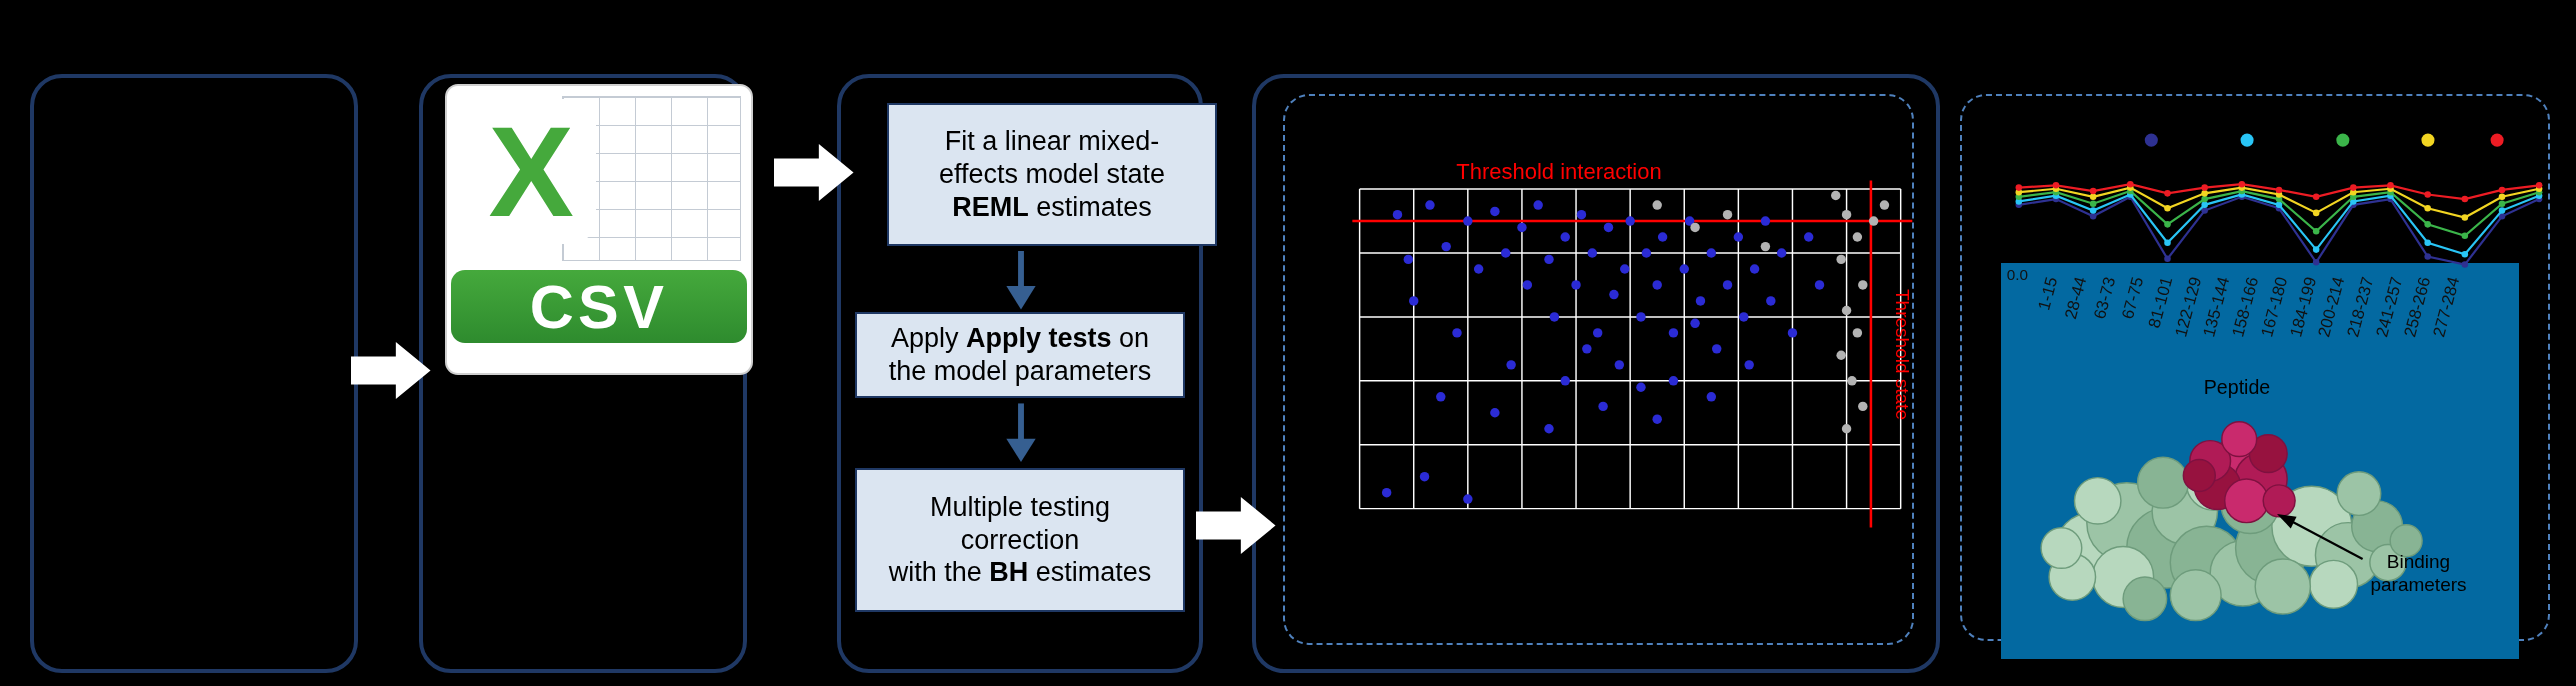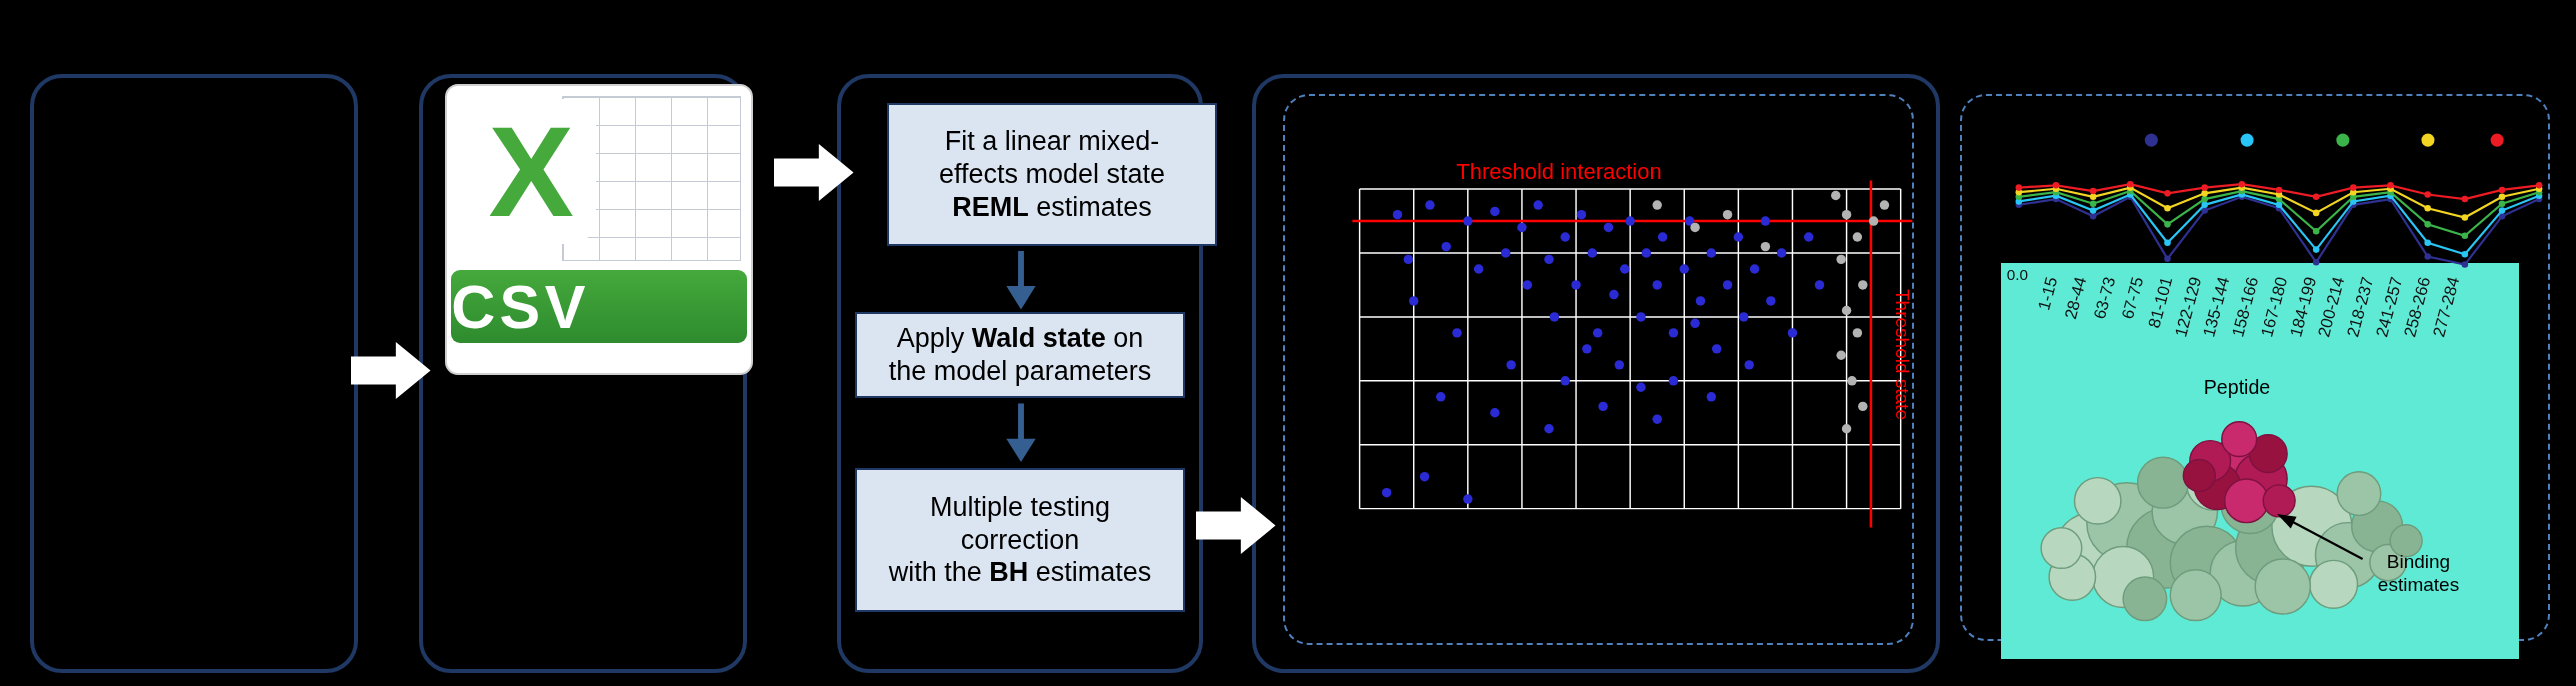--- a/index.html
+++ b/index.html
@@ -16,30 +16,30 @@
   .step-arrow polygon{fill:var(--step_arrow);}
   
   #csv-icon{position:absolute;left:445px;top:84px;width:308px;height:291px;}
   #csv-page{position:absolute;inset:0;background:#fff;border:2.2px solid #CFCFCF;border-radius:13px;box-sizing:border-box;}
   #csv-grid{position:absolute;left:38%;top:4%;width:58%;height:57%;border:1.5px solid #C4CBD4;box-sizing:border-box;
     background-image:linear-gradient(to right,#C4CBD4 1.5px,transparent 1.5px),linear-gradient(to bottom,#C4CBD4 1.5px,transparent 1.5px);
     background-size:36px 28px;}
   #csv-x-halo{position:absolute;left:4%;top:5%;width:45%;height:50%;background:#fff;border-radius:25px;}
   #csv-x{position:absolute;left:2%;top:0%;width:52%;height:60%;display:flex;align-items:center;justify-content:center;
     font-size:128px;font-weight:bold;color:var(--csv_green);}
-  #csv-band{position:absolute;left:2%;top:64%;width:96%;height:25%;border-radius:9px;
-    background:linear-gradient(180deg,var(--csv_green),var(--csv_band));display:flex;align-items:center;}
+  #csv-band{position:absolute;left:2%;top:64%;width:96%;height:25%;border-radius:14px;
+    background:linear-gradient(180deg,var(--csv_green),var(--csv_band));display:flex;align-items:center;justify-content:center;}
   #csv-band-label{color:#fff;font-weight:bold;font-size:61px;letter-spacing:4.4px;}
   
   #scatter{position:absolute;left:1348px;top:140px;width:581px;height:407px;}
   #scatter-title{position:absolute;left:44px;top:7.3px;width:334px;text-align:center;color:var(--threshold);font-size:22px;margin-top:12px;}
   #scatter-svg{position:absolute;left:0;top:36px;}
   #scatter-side-label{position:absolute;left:565px;top:149px;transform:rotate(90deg);transform-origin:0 0;color:var(--threshold);font-size:19px;white-space:nowrap;}
   
-  #white-panel{position:absolute;left:2001px;top:263px;width:518px;height:396px;background:#5eead4;}
+  #white-panel{position:absolute;left:2001px;top:263px;width:518px;height:396px;background:#0369a1;}
   #uptake{position:absolute;left:2013px;top:124px;width:532px;height:147px;z-index:3;}
   #ytick{position:absolute;left:5.8px;top:2.9px;font-size:15.3px;color:#111;}
   #tick-row{position:absolute;left:0;top:0;width:100%;height:109px;}
   .tick-anchor{position:absolute;top:11.6px;width:0;height:0;}
   .tick-label{position:absolute;white-space:nowrap;font-size:16.7px;color:#111;transform:rotate(-75deg) translateX(-100%);transform-origin:0 0;display:block;}
   #peptide-label{position:absolute;left:0;top:113px;width:472px;text-align:center;font-size:19.6px;color:#000;}
   #structure-svg{position:absolute;left:19.6px;top:129px;}
   #binding-label{position:absolute;left:363px;top:288px;width:109px;text-align:center;font-size:19px;line-height:1.2;color:#000;z-index:4;}
 </style>
 </head>
@@ -83,21 +83,21 @@
   <div class="step-box" style="top:103px;height:143px;margin-left:32px;">
       <div><span>Fit a linear mixed-</span><br><span>effects model state</span><br><b>REML</b><span> estimates</span></div>
     </div>
   <div class="step-arrow" style="top:251px;">
     <svg width="44" height="60" viewBox="0 0 60 82">
         <rect x="26" y="0" width="8" height="52"></rect>
         <polygon points="10,48 50,48 30,80"></polygon>
       </svg>
   </div>
   <div class="step-box" style="top:312px;height:86px;">
-      <div><span>Apply </span><b>Wald state</b><span> on</span><br><span>the model parameters</span></div>
+      <div><span>Apply </span><b>Apply tests</b><span> on</span><br><span>the model parameters</span></div>
     </div>
   <div class="step-arrow" style="top:403px;">
     <svg width="44" height="61" viewBox="0 0 60 82">
         <rect x="26" y="0" width="8" height="52"></rect>
         <polygon points="10,48 50,48 30,80"></polygon>
       </svg>
   </div>
   <div class="step-box" style="top:468px;height:144px;">
       <div><span>Multiple testing</span><br><span>correction</span><br><span>with the </span><b>BH</b><span> estimates</span></div>
     </div>
@@ -300,21 +300,21 @@
           <circle cx="340" cy="85" r="26" fill="#97123F"></circle>
           <circle cx="300" cy="65" r="24" fill="#C92A6D"></circle>
           <circle cx="355" cy="150" r="22" fill="#B01B56"></circle>
           <circle cx="245" cy="115" r="22" fill="#97123F"></circle>
         </g>
         <g>
           <line x1="470" y1="230" x2="368" y2="176" stroke="#000" stroke-width="3"></line>
           <polygon points="352,168 379,172 371,188" fill="#000"></polygon>
         </g>
       </svg>
-    <div id="binding-label">Binding estimates</div>
+    <div id="binding-label">Binding parameters</div>
   </div>
 
   <div id="uptake">
     <svg id="uptake-svg" width="532" height="147" viewBox="0 0 732 202">
         <g>
           <circle cx="190.32" cy="22" r="9" fill="#2E3192"></circle>
           <circle cx="322.08" cy="22" r="9" fill="#29C5F6"></circle>
           <circle cx="453.84" cy="22" r="9" fill="#3BB54A"></circle>
           <circle cx="570.96" cy="22" r="9" fill="#F2D522"></circle>
           <circle cx="666.12" cy="22" r="9" fill="#ED1C24"></circle>

